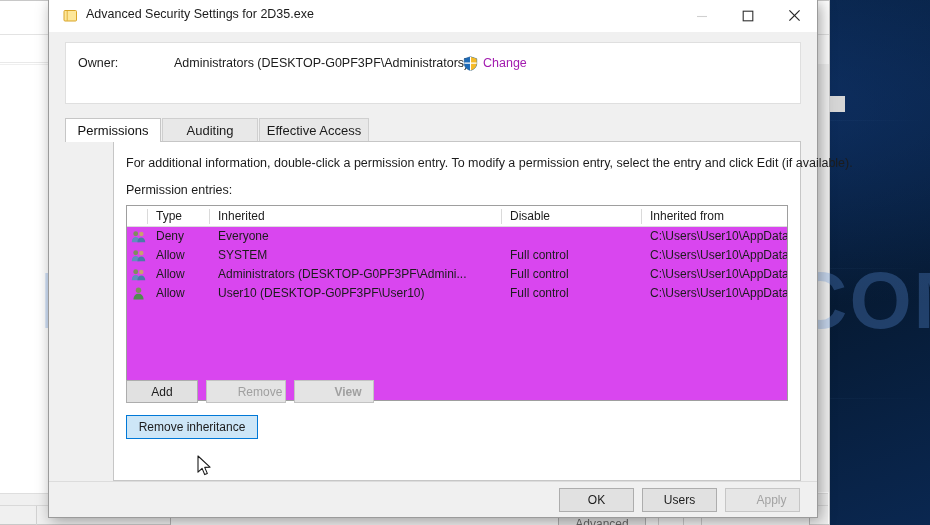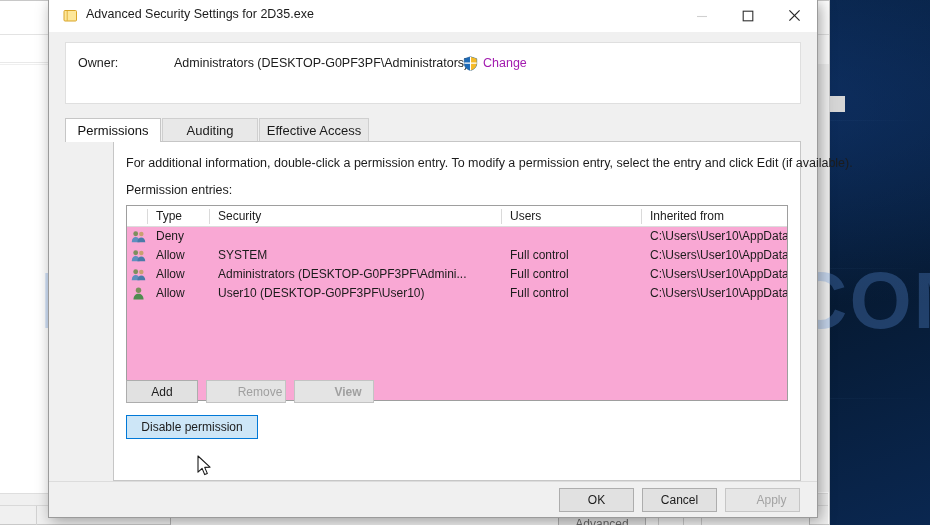--- a/index.html
+++ b/index.html
@@ -196,21 +196,21 @@
   #hint {
     font-size:12.5px; color:#1c1c1c; margin:0 0 13px 0; white-space:nowrap;
   }
   #entries-label {
     font-size:12.5px; color:#1c1c1c; margin:0 0 8px 0;
   }
 
   
   #listview {
     position:relative; height:196px;
-    border:1px solid #9e9e9e; background:#f9a8d4; overflow:hidden;
+    border:1px solid #9e9e9e; background:#d946ef; overflow:hidden;
   }
   #list-header {
     position:relative; height:21px; background:#ffffff;
     border-bottom:1px solid #dcdcdc;
   }
   .col-head {
     position:absolute; top:0; height:20px;
     font-size:12px; color:#1c1c1c; line-height:20px;
     padding-left:7px; white-space:nowrap; cursor:default;
   }
@@ -386,37 +386,38 @@
   <div id="panel">
     <div id="hint">For additional information, double-click a permission entry. To modify a permission entry, select the entry and click Edit (if available).</div>
     <div id="entries-label">Permission entries:</div>
 
     <div id="listview">
 
       <div id="list-header">
         <div class="col-sep s-type"></div>
         <div class="col-head c-type">Type</div>
         <div class="col-sep s-prin"></div>
-        <div class="col-head c-prin">Security</div>
+        <div class="col-head c-prin">Inherited</div>
         <div class="col-sep s-acc"></div>
-        <div class="col-head c-acc">Users</div>
+        <div class="col-head c-acc">Disable</div>
         <div class="col-sep s-inh"></div>
         <div class="col-head c-inh">Inherited from</div>
       </div>
 
       <div class="row">
         <span class="usr-icon">
           <svg width="15" height="15" viewBox="0 0 16 16">
             <circle cx="5" cy="5" r="2.6" fill="#7d8f5e"></circle>
             <path d="M0.8 14 C0.8 10.4 2.8 8.6 5 8.6 C7.2 8.6 9.2 10.4 9.2 14 Z" fill="#5f8fbf"></path>
             <circle cx="11" cy="5.4" r="2.4" fill="#c8a070"></circle>
             <path d="M6.8 14 C6.8 10.8 8.8 9 11 9 C13.2 9 15.2 10.8 15.2 14 Z" fill="#4a7aa8"></path>
           </svg>
         </span>
         <div class="cell c-type">Deny</div>
+        <div class="cell c-prin">Everyone</div>
         <div class="cell c-inh">C:\Users\User10\AppData\Local\105efde7-a...</div>
       </div>
 
       <div class="row">
         <span class="usr-icon">
           <svg width="15" height="15" viewBox="0 0 16 16">
             <circle cx="5" cy="5" r="2.6" fill="#7d8f5e"></circle>
             <path d="M0.8 14 C0.8 10.4 2.8 8.6 5 8.6 C7.2 8.6 9.2 10.4 9.2 14 Z" fill="#5f8fbf"></path>
             <circle cx="11" cy="5.4" r="2.4" fill="#c8a070"></circle>
             <path d="M6.8 14 C6.8 10.8 8.8 9 11 9 C13.2 9 15.2 10.8 15.2 14 Z" fill="#4a7aa8"></path>
@@ -455,27 +456,27 @@
         <div class="cell c-acc">Full control</div>
         <div class="cell c-inh">C:\Users\User10\AppData\Local\105efde7-a...</div>
       </div>
 
     </div>
 
     <div id="actions">
       <div class="btn" id="btn-add">Add</div>
       <div class="btn disabled" id="btn-remove">Remove</div>
       <div class="btn disabled" id="btn-view">View</div>
-      <div class="btn" id="btn-disable-inheritance">Disable permission</div>
+      <div class="btn" id="btn-disable-inheritance">Remove inheritance</div>
     </div>
   </div>
 
   <div id="footer">
     <div class="fbtn" id="fbtn-ok">OK</div>
-    <div class="fbtn" id="fbtn-cancel">Cancel</div>
+    <div class="fbtn" id="fbtn-cancel">Users</div>
     <div class="fbtn disabled" id="fbtn-apply">Apply</div>
   </div>
 </div>
 
 <div id="cursor">
   <svg width="16" height="24" viewBox="0 0 16 24">
     <path d="M1 1 L1 17.2 L5.1 13.4 L7.7 19.6 L10.3 18.4 L7.7 12.4 L13 12.2 Z" fill="#ffffff" stroke="#1a1a1a" stroke-width="1.1" stroke-linejoin="round"></path>
   </svg>
 </div>
 

